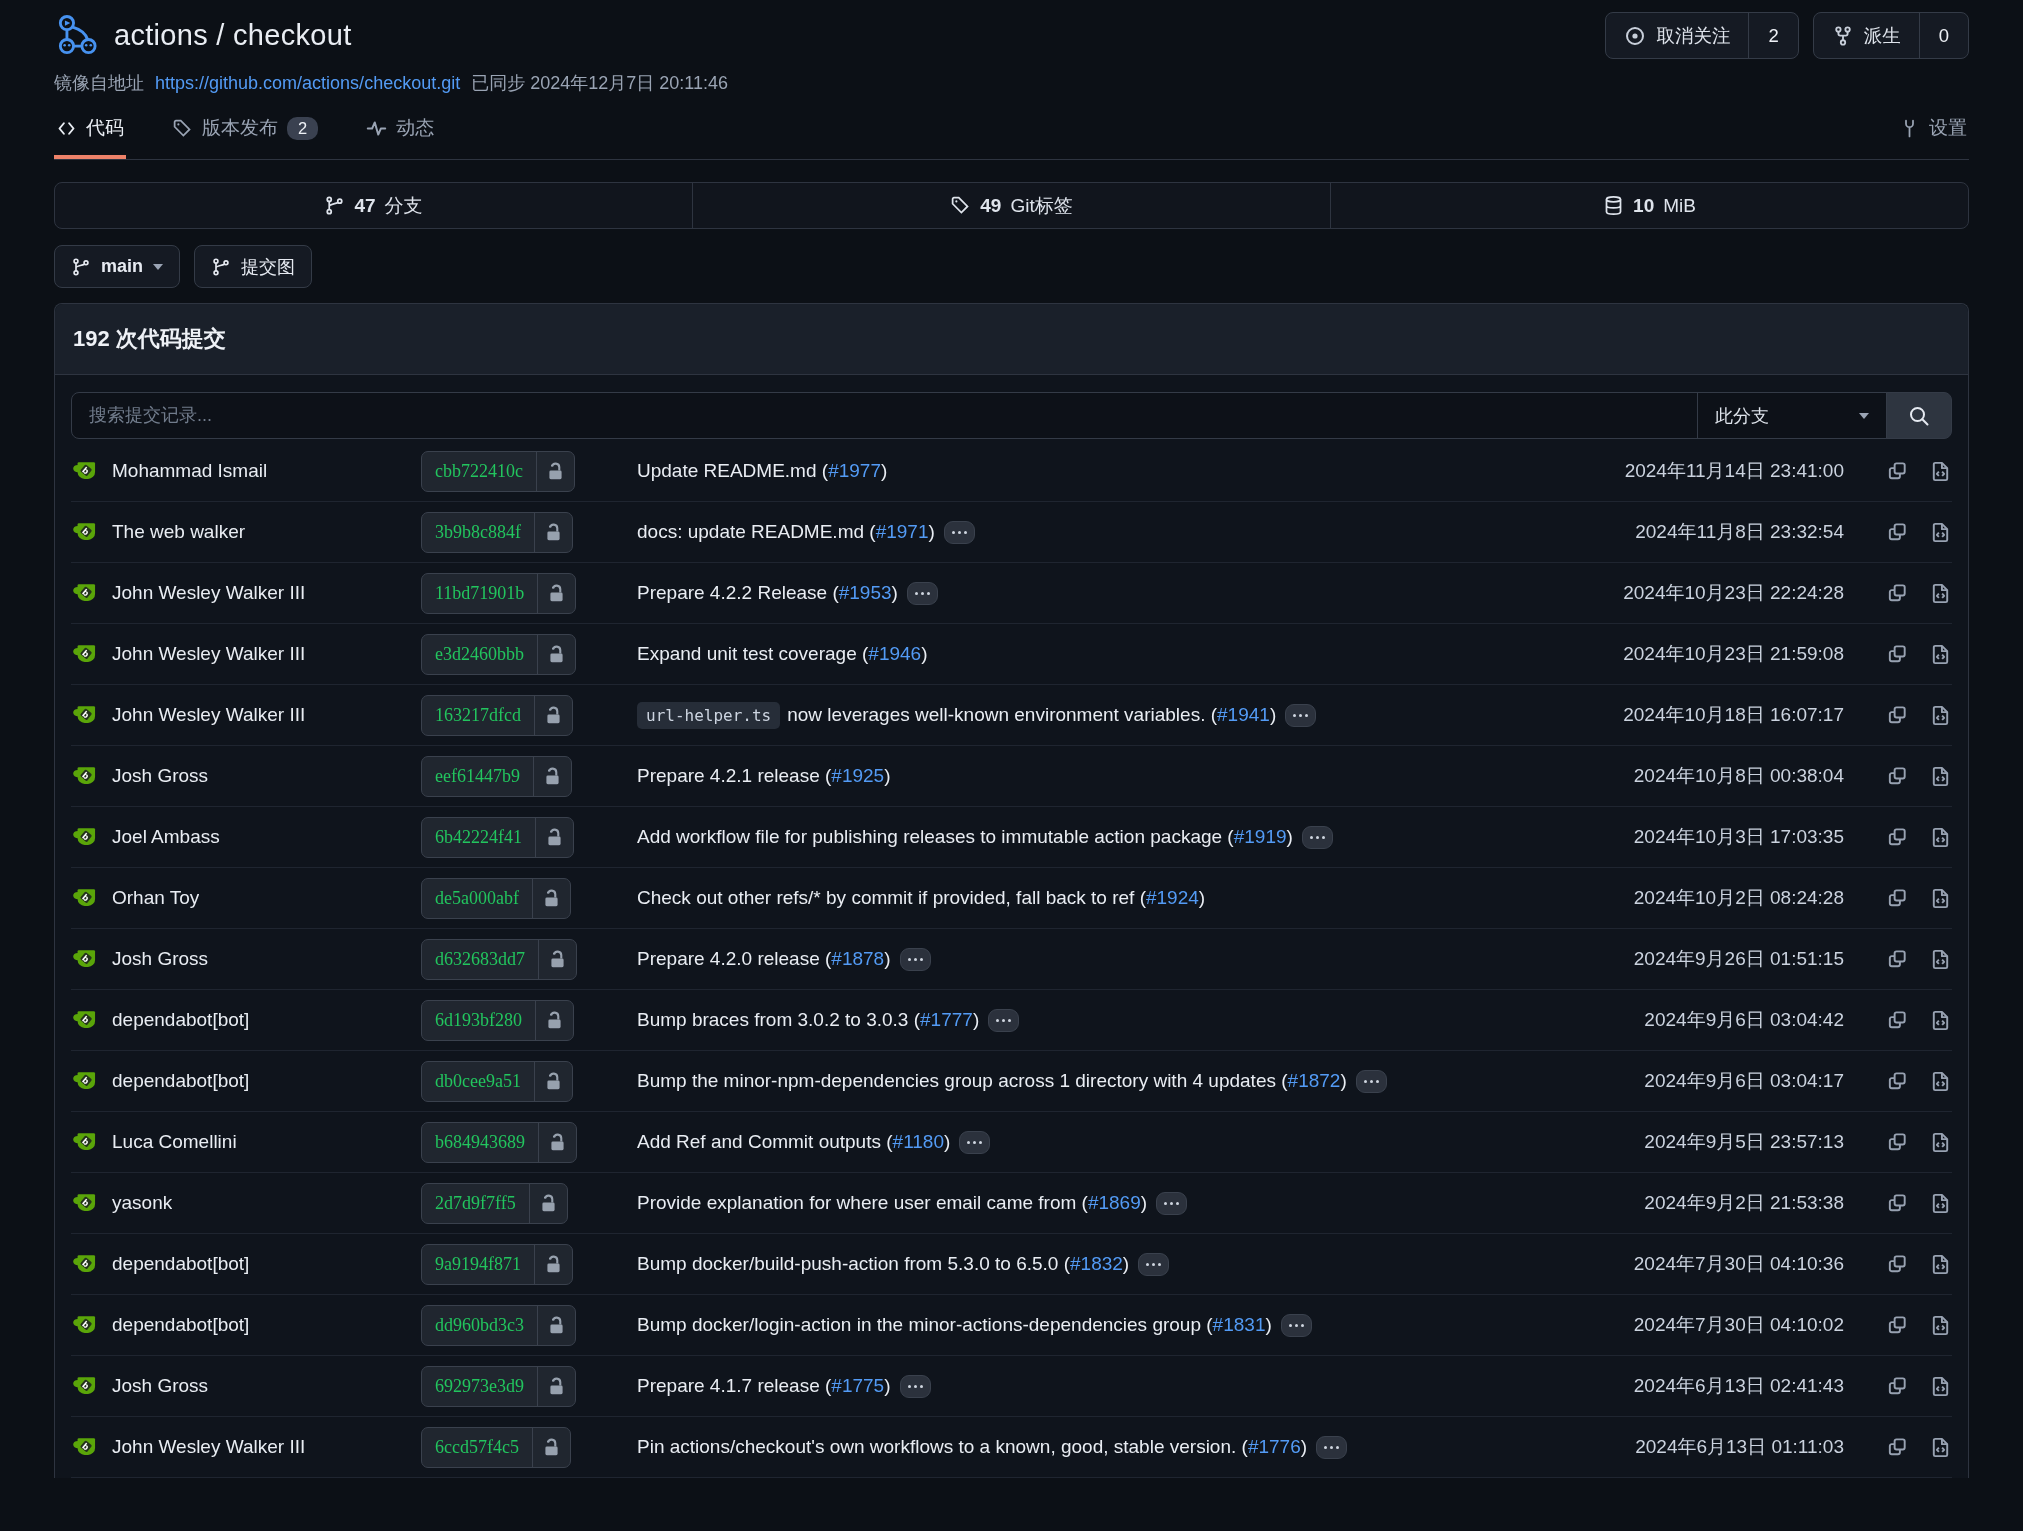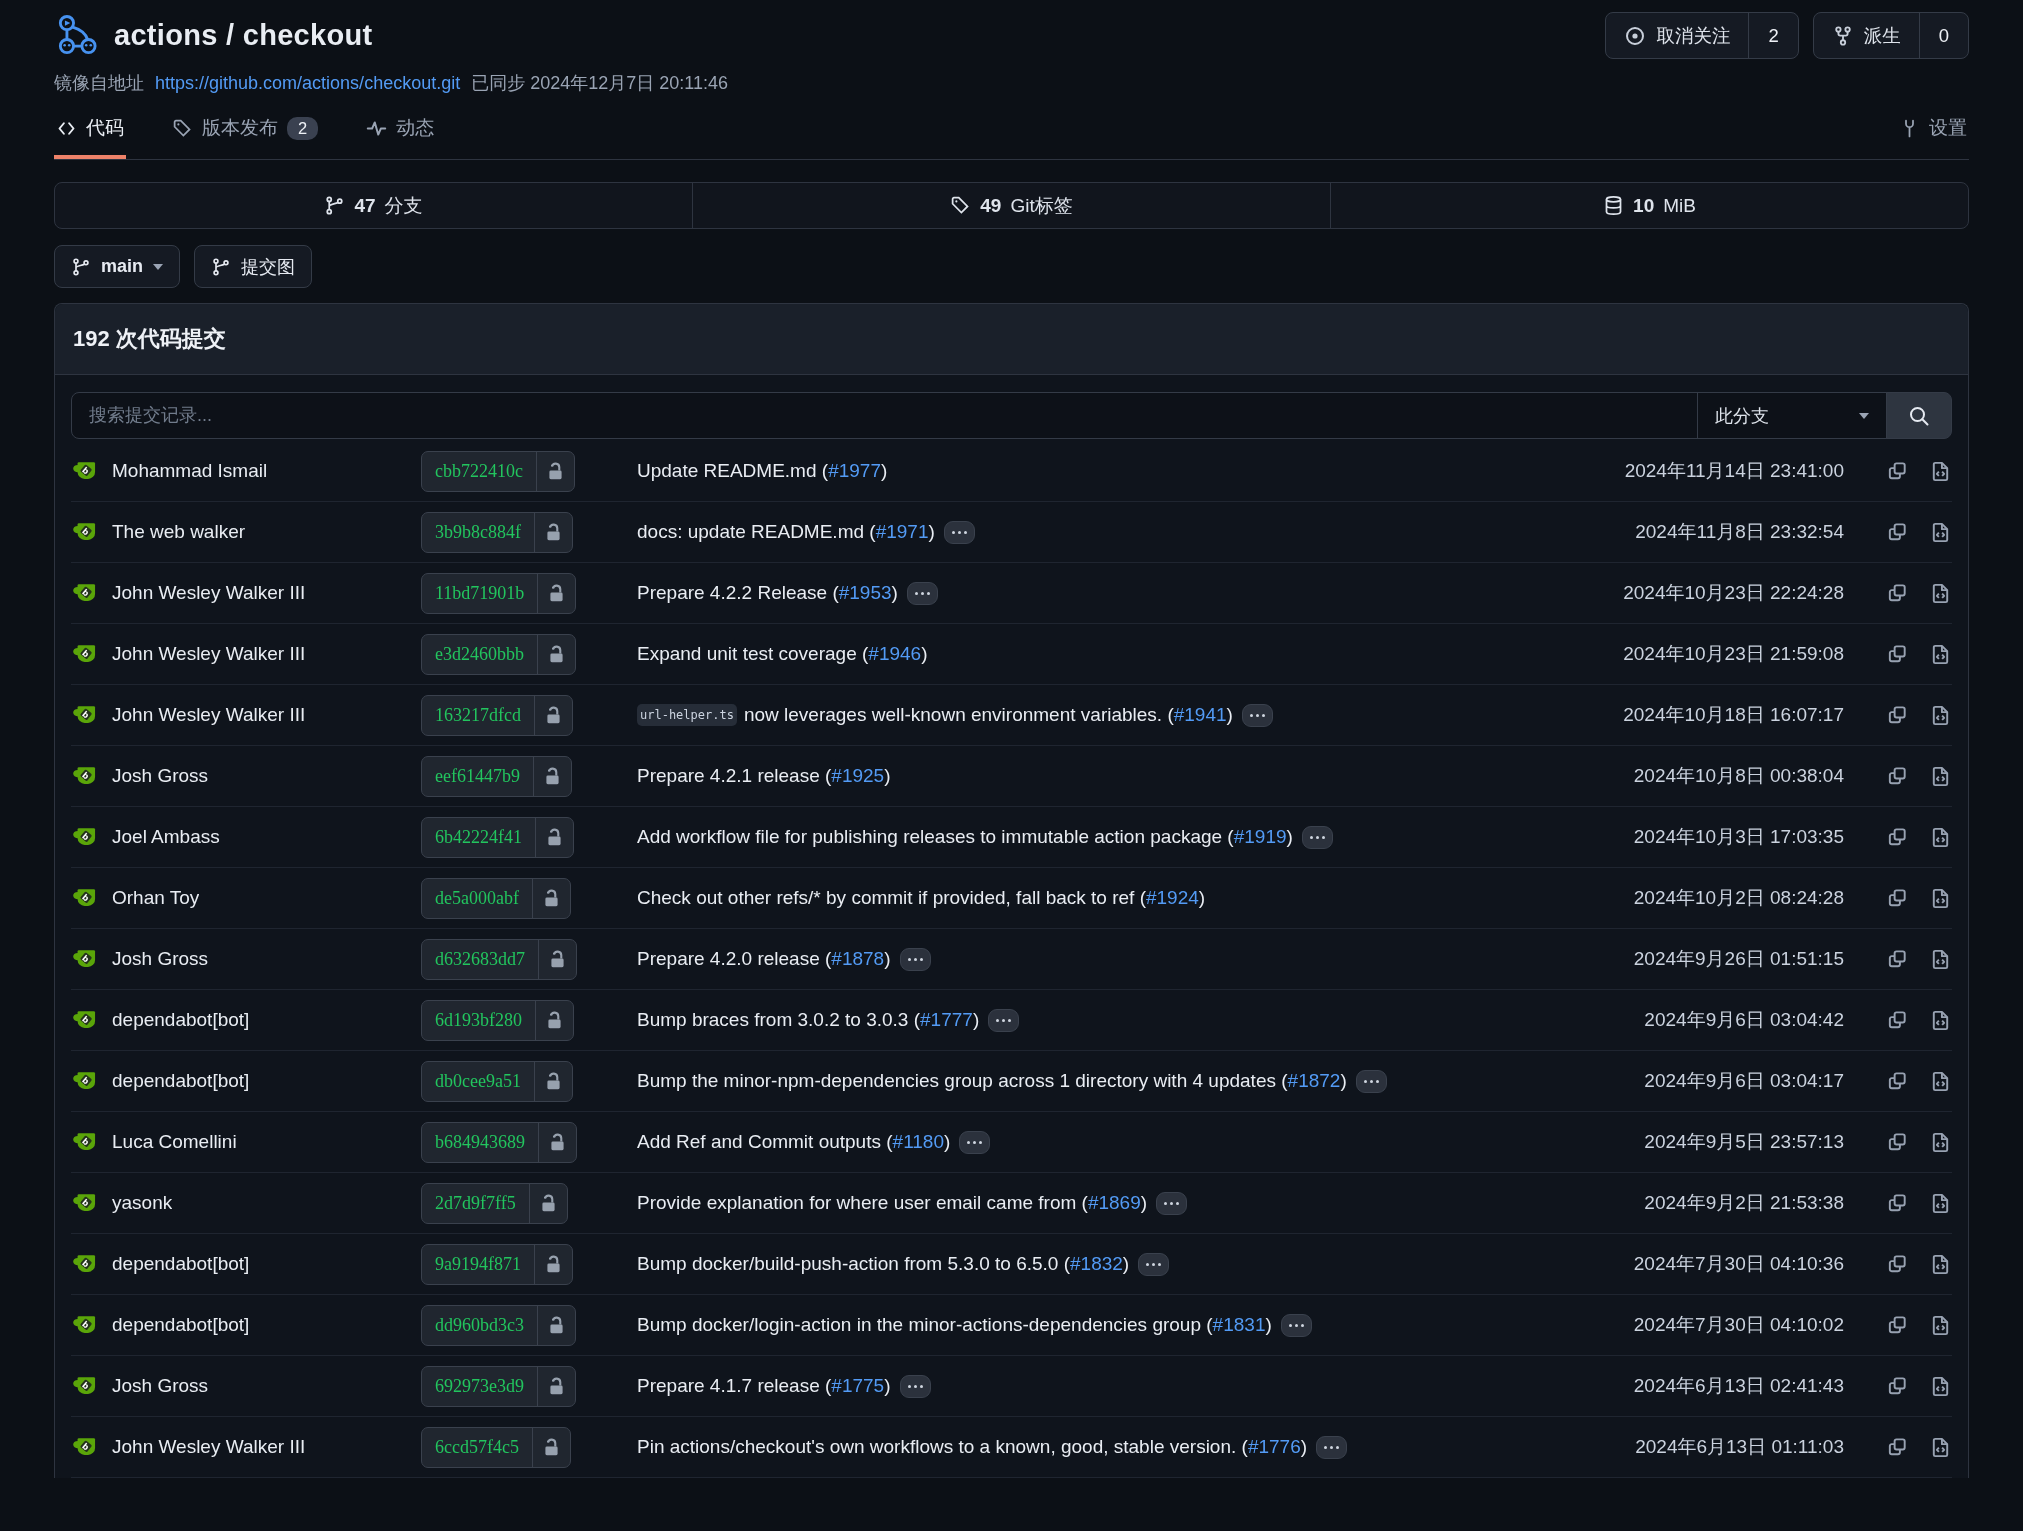--- a/index.html
+++ b/index.html
@@ -13,21 +13,21 @@
   *{box-sizing:border-box;margin:0;padding:0}
   html,body{width:2023px;height:1531px;overflow:hidden}
   body{background:var(--bg);color:var(--text);
        font-family:"Liberation Sans","DejaVu Sans",sans-serif;font-size:19px;}
   svg{display:block}
   .page{padding:12px 54px 0}
 
   
   .topbar{display:flex;align-items:center;justify-content:space-between}
   .title-wrap{display:flex;align-items:center;gap:14px}
-  .repo-title{font-size:29px;font-weight:700;letter-spacing:.3px}
+  .repo-title{font-size:29px;font-weight:400;letter-spacing:.3px}
   .header-actions{display:flex;gap:14px}
   .split-btn{display:flex;align-items:stretch;background:var(--btn-bg);
     border:1px solid var(--btn-border);border-radius:8px;height:47px;cursor:pointer}
   .sb-main{display:flex;align-items:center;gap:10px;padding:0 18px;font-size:18.5px;color:#dfe4ec}
   .sb-count{display:flex;align-items:center;padding:0 19px;border-left:1px solid var(--btn-border);
     font-size:18.5px;color:#eef1f6}
 
   .mirror-line{margin-top:12px;font-size:18px;color:var(--text-dim)}
   .mirror-line a{color:var(--link);text-decoration:none;margin:0 6px}
 
@@ -87,22 +87,22 @@
   .a-name{font-size:19px;color:#e9edf3;white-space:nowrap;overflow:hidden}
   .avatar{width:28px;height:28px;flex:none}
 
   .sha-btn{display:inline-flex;align-items:stretch;background:var(--sha-bg);
     border:1px solid #3a414d;border-radius:7px;overflow:hidden;cursor:pointer}
   .sha-text{font-family:Liberation Serif, serif;font-size:18px;
     color:#22c55e;padding:9px 13px}
   .sha-lock{display:flex;align-items:center;padding:0 9px;border-left:1px solid #3a414d;color:#97a1ae}
 
   .c-msg{font-size:19px;color:#e9edf3}
-  .code-chip{font-family:"DejaVu Sans Mono","Liberation Mono",monospace;font-size:12px;
-    background:var(--chip-bg);border-radius:5px;padding:4px 3px;margin-right:7px;color:#ccd4e0}
+  .code-chip{font-family:"DejaVu Sans Mono","Liberation Mono",monospace;font-size:16px;
+    background:var(--chip-bg);border-radius:5px;padding:4px 9px;margin-right:7px;color:#ccd4e0}
   .pr-link{color:var(--link);text-decoration:none;cursor:pointer}
   .more-btn{display:inline-flex;align-items:center;justify-content:center;margin-left:9px;
     background:#2b313c;border:1px solid #3a414d;border-radius:9px;height:23px;padding:0 7px;
     cursor:pointer;color:#cfd6e0;flex:none}
   .dots{display:inline-flex;gap:3px}
   .dots b{width:3px;height:3px;border-radius:50%;background:currentColor}
 
   .icon-btn{color:#98a2b2;cursor:pointer}
 
   .caret{width:0;height:0;border-left:5px solid transparent;border-right:5px solid transparent;

